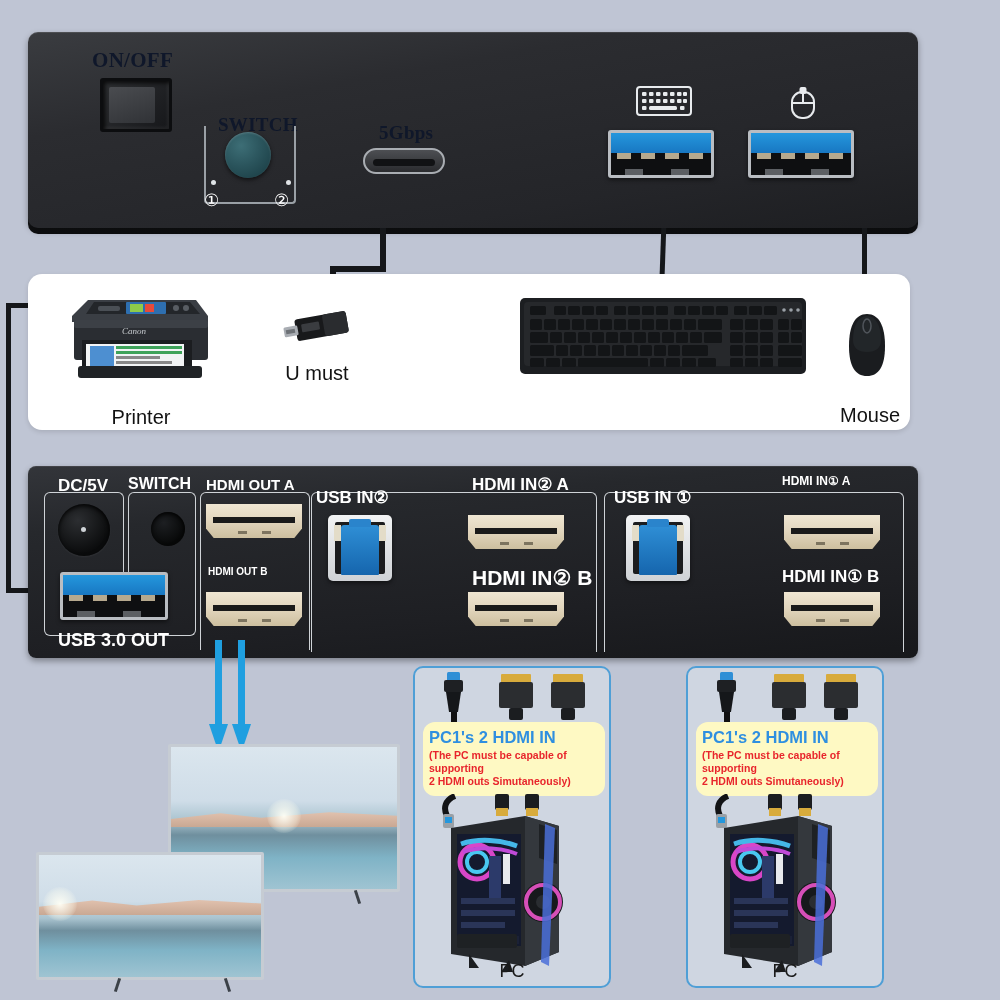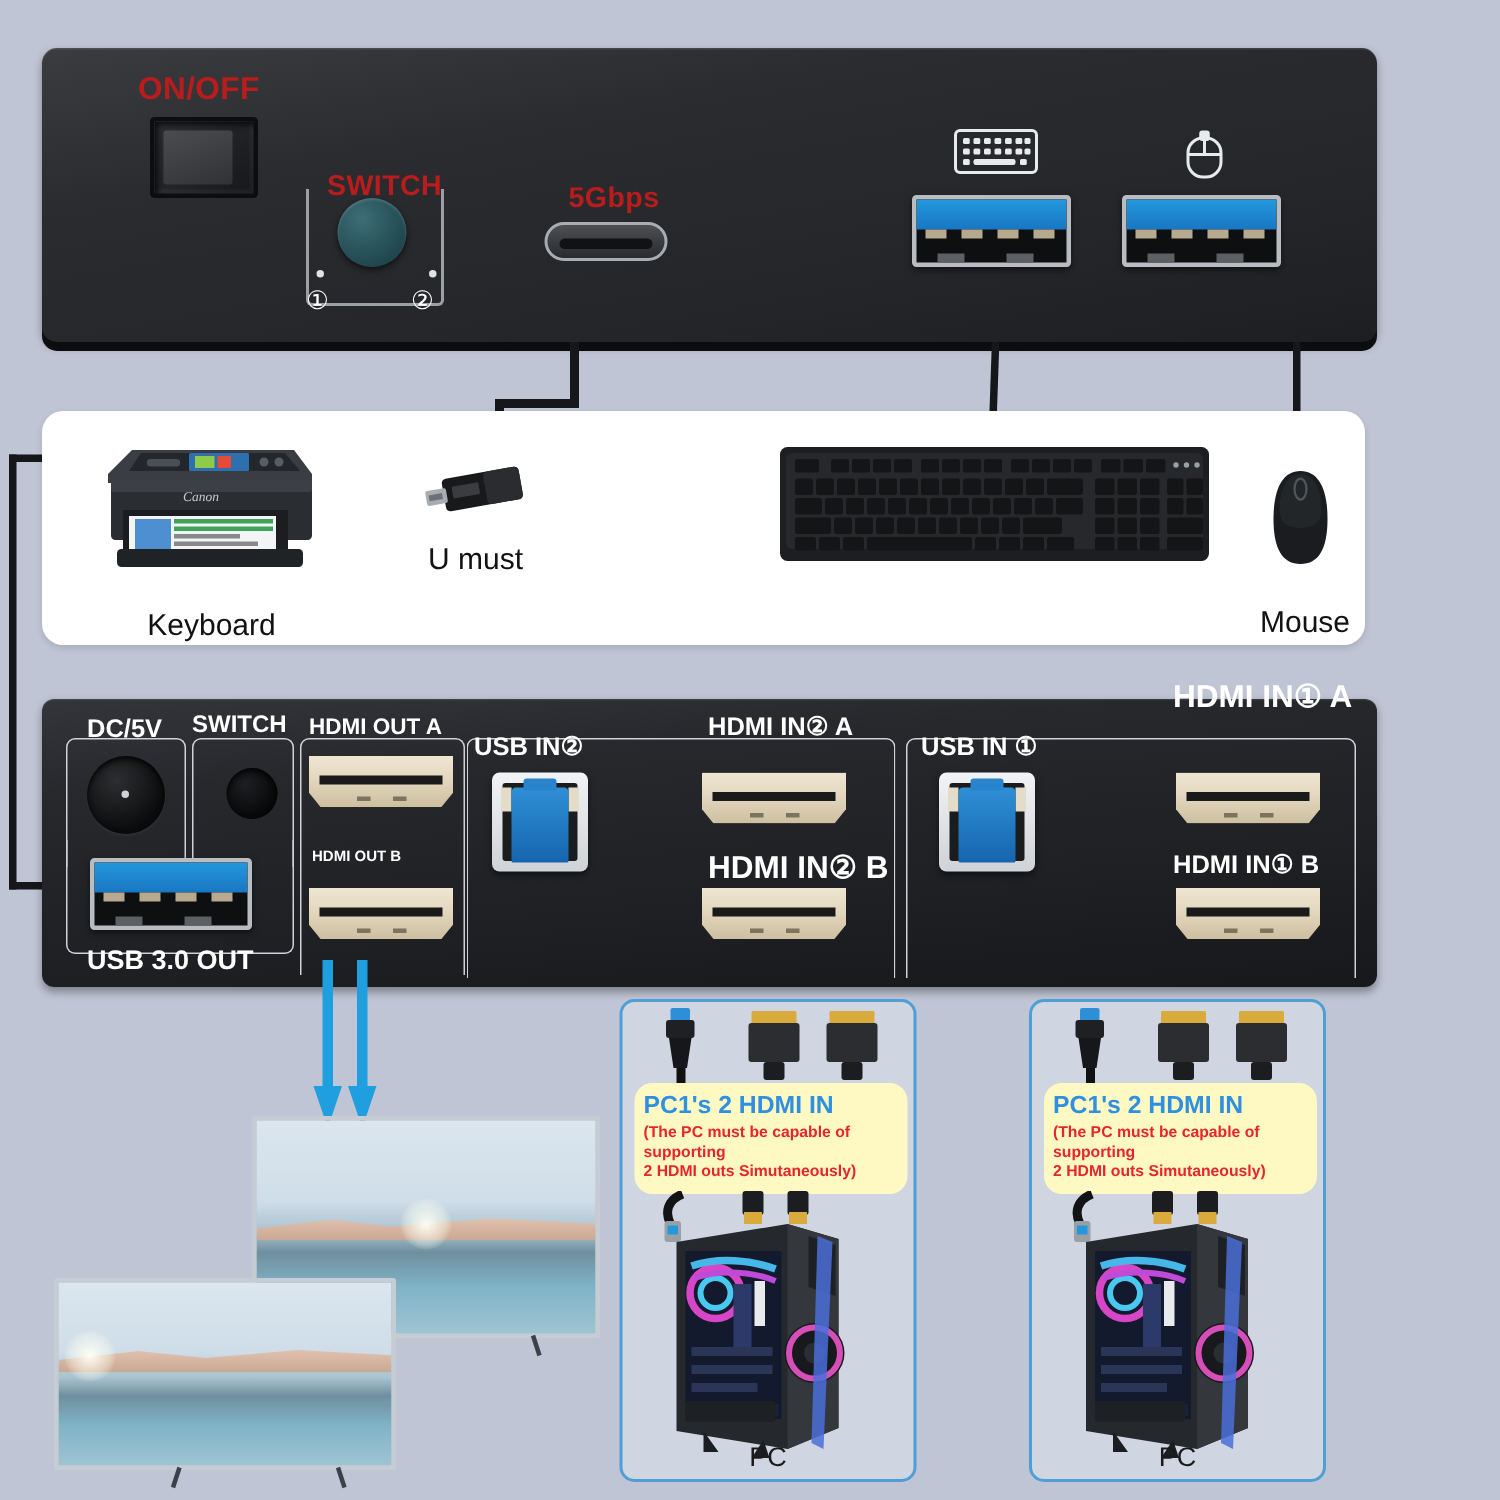--- a/index.html
+++ b/index.html
@@ -19,21 +19,21 @@
     left: 28px; top: 32px; width: 890px; height: 196px;
     background: linear-gradient(170deg,#3a3c40 0%,#2b2c30 30%,#242529 75%,#1d1e21 100%);
     border-radius: 10px;
     box-shadow: 0 3px 6px rgba(0,0,0,.35), inset 0 1px 0 rgba(255,255,255,.10);
   }
   #front-panel-bottomband {
     left: 28px; top: 212px; width: 890px; height: 22px;
     background: linear-gradient(180deg,#1b1c1f,#0d0e10);
     border-radius: 0 0 10px 10px;
   }
-  .fp-label { color:#b91c1c; font-weight:bold; letter-spacing:.3px; }
+  .fp-label { color:#0f172a; font-weight:bold; letter-spacing:.3px;font-family:Liberation Serif, serif; }
 
   #onoff-label { left: 92px; top: 48px; font-size: 21px; }
   #power-switch {
     left: 100px; top: 78px; width: 72px; height: 54px;
     background: linear-gradient(135deg,#2e3033,#16171a);
     border: 3px solid #0c0d0f;
     border-radius: 3px;
     box-shadow: inset 2px 2px 4px rgba(0,0,0,.8), inset -2px -2px 3px rgba(255,255,255,.07);
   }
   #power-switch::after{
@@ -346,21 +346,21 @@
       <rect x="22" y="62" width="98" height="26" fill="#f2f4f5"></rect>
       <rect x="26" y="64" width="24" height="20" fill="#4d8fd1"></rect>
       <rect x="52" y="64" width="66" height="3" fill="#3fa35a"></rect>
       <rect x="52" y="69" width="66" height="3" fill="#3fa35a"></rect>
       <rect x="52" y="74" width="44" height="3" fill="#888"></rect>
       <rect x="52" y="79" width="56" height="3" fill="#888"></rect>
       <rect x="14" y="84" width="124" height="12" rx="3" fill="#202326"></rect>
       <text x="58" y="52" font-family="Liberation Serif, serif" font-size="9" fill="#c8ccd0" font-style="italic">Canon</text>
     </svg>
   </div>
-  <div class="peri-label" style="left:66px; top:406px; width:150px;">Keyboard</div>
+  <div class="peri-label" style="left:66px; top:406px; width:150px;">Printer</div>
 
   <div class="abs" id="udisk">
     <svg width="72" height="34" viewBox="0 0 72 34" style="transform:rotate(-10deg);">
       <rect x="16" y="4" width="52" height="22" rx="3" fill="#18191b"></rect>
       <rect x="44" y="4" width="24" height="22" rx="3" fill="#2a2c2f"></rect>
       <rect x="22" y="10" width="18" height="8" rx="1" fill="#3a3c40"></rect>
       <rect x="4" y="10" width="14" height="10" rx="1.5" fill="#a9adb3"></rect>
       <rect x="6" y="13" width="9" height="4" fill="#6d7176"></rect>
     </svg>
   </div>
@@ -533,21 +533,21 @@
   </div>
 
   <div class="bracket-up" style="left:604px; top:492px; width:300px; height:160px;"></div>
   <div class="rp-text" style="left:614px; top:487px; font-size:17px;">USB IN ①</div>
   <div class="usb-b" style="left:626px; top:515px;">
     <div class="inner"></div>
     <div class="shoulder l"></div>
       <div class="shoulder r"></div>
     <div class="plug"></div>
   </div>
-  <div class="rp-text" style="left:782px; top:452px; font-size:21px;">HDMI IN① A</div>
+  <div class="rp-text" style="left:782px; top:474px; font-size:12px;">HDMI IN① A</div>
   <div class="hdmi" style="left:784px; top:515px;">
     <div class="slot"></div>
       <div class="notch l"></div>
       <div class="notch r"></div>
   </div>
   <div class="rp-text" style="left:782px; top:566px; font-size:17px;">HDMI IN① B</div>
   <div class="hdmi" style="left:784px; top:592px;">
     <div class="slot"></div>
       <div class="notch l"></div>
       <div class="notch r"></div>

